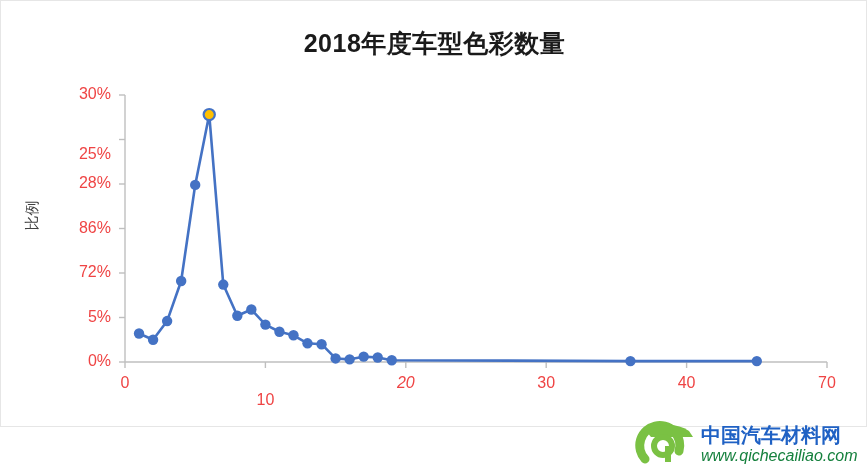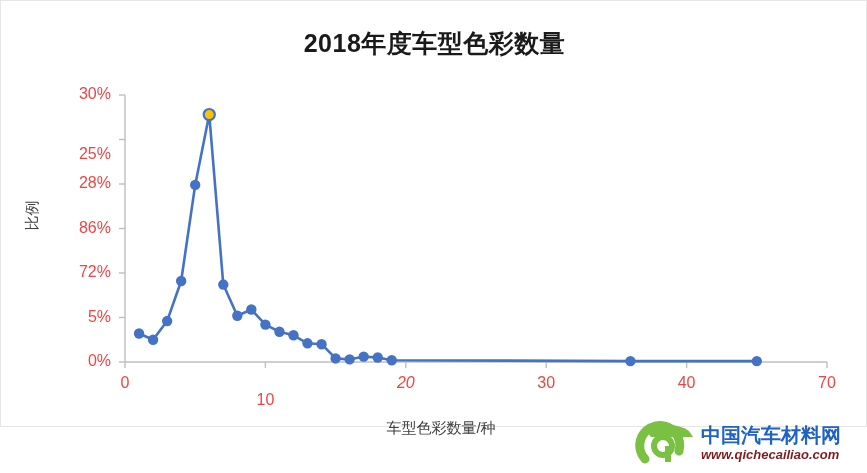--- a/index.html
+++ b/index.html
@@ -94,24 +94,24 @@
     font-size: 20px;
     font-weight: bold;
     color: #1f61c4;
     letter-spacing: 0px;
     white-space: nowrap;
   }
   #wm-text-url {
     position: absolute;
     left: 72px;
     top: 28px;
-    font-size: 13px;
-    font-weight: bold;
+    font-size: 16px;
+    font-weight: normal;
     font-style: italic;
-    color: #7f1d1d;
+    color: #15803d;
     white-space: nowrap;
   }
 </style>
 </head>
 <body>
 
 <div id="chart-card">
 
   <div id="chart-title">2018年度车型色彩数量</div>
 
@@ -158,21 +158,20 @@
           <circle cx="348.64" cy="358.33" r="5.2" fill="#4472C4" stroke="none" stroke-width="0"></circle>
           <circle cx="362.68" cy="355.66" r="5.2" fill="#4472C4" stroke="none" stroke-width="0"></circle>
           <circle cx="376.72" cy="356.55" r="5.2" fill="#4472C4" stroke="none" stroke-width="0"></circle>
           <circle cx="390.76" cy="359.22" r="5.2" fill="#4472C4" stroke="none" stroke-width="0"></circle>
           <circle cx="629.44" cy="360.11" r="5.2" fill="#4472C4" stroke="none" stroke-width="0"></circle>
           <circle cx="755.80" cy="360.11" r="5.2" fill="#4472C4" stroke="none" stroke-width="0"></circle>
         </g>
     </svg>
 
     <div id="y-axis-title">比例</div>
-    <div id="x-axis-title">车型色彩数量/种</div>
 
     <div id="y-tick-labels">
         <div class="tick-label ytick" style="left: 54px; top: 351px;">0%</div>
         <div class="tick-label ytick" style="left: 54px; top: 306.5px;">5%</div>
         <div class="tick-label ytick" style="left: 54px; top: 262px;">72%</div>
         <div class="tick-label ytick" style="left: 54px; top: 217.5px;">86%</div>
         <div class="tick-label ytick" style="left: 54px; top: 173px;">28%</div>
         <div class="tick-label ytick" style="left: 54px; top: 128.5px; margin-top: 15px;">25%</div>
         <div class="tick-label ytick" style="left: 54px; top: 84px;">30%</div>
       </div>

